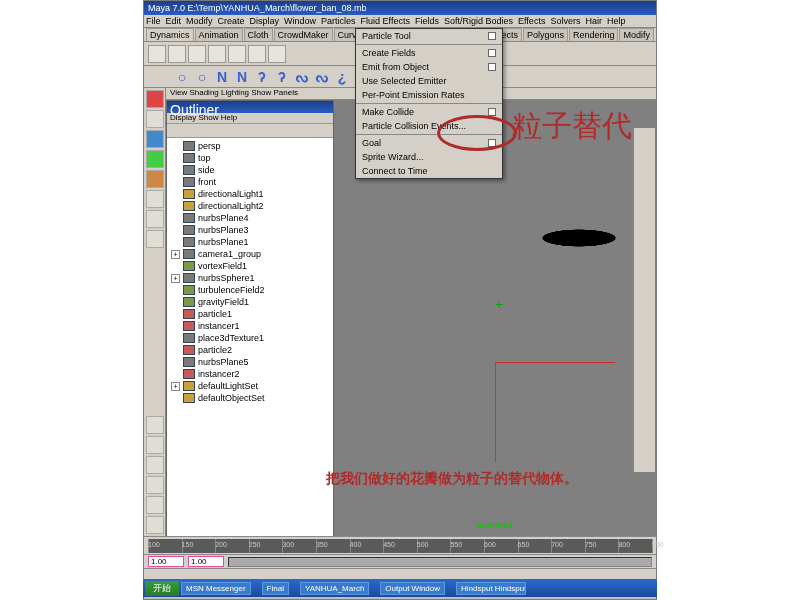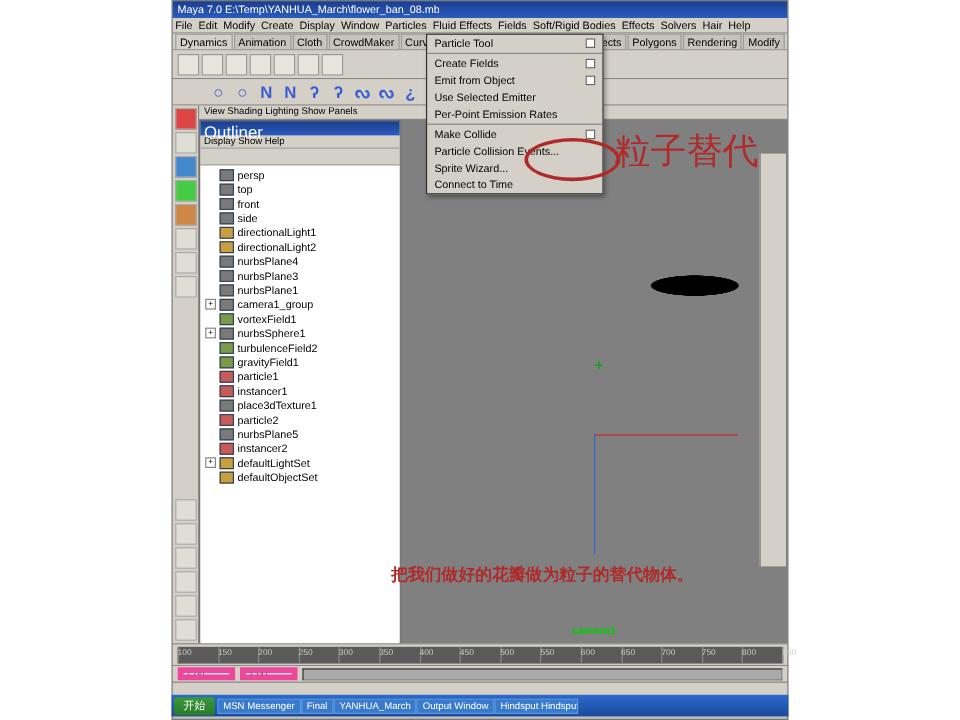--- a/index.html
+++ b/index.html
@@ -19,21 +19,21 @@
 .workarea{position:relative;height:448px;display:flex}
 .leftstrip{width:22px;background:#d4d0c8;border-right:1px solid #888;display:flex;flex-direction:column;padding:2px;gap:2px}
 .tool-icon{width:18px;height:18px;background:#e0ddd5;border:1px solid #aaa}
 .viewport-area{flex:1;position:relative;background:#888}
 .panel-tabs{height:12px;background:#d4d0c8;border-bottom:1px solid #888;font-size:8px;padding:0 4px}
 .outliner{position:absolute;left:0;top:12px;width:168px;height:436px;background:#d4d0c8;border:1px solid #666;z-index:5}
 .outliner-title{height:12px;background:linear-gradient(#1a3e8c,#2a5cc0);color:#fff;font-size:14px;padding:1px 3px}
 .outliner-menu{height:11px;background:#d4d0c8;font-size:8px;padding:0 3px;border-bottom:1px solid #999}
 .outliner-tools{height:14px;background:#d4d0c8;border-bottom:1px solid #999}
 .outliner-body{background:#fff;height:398px;overflow:auto;padding:2px}
-.ol-item{display:flex;gap:3px;padding:1px 2px;font-size:8px}
+.ol-item{display:flex;align-items:center;gap:3px;padding:1px 2px;font-size:8px}
 .ol-exp{width:9px;height:9px;border:1px solid #888;background:#fff;font-size:7px;text-align:center;line-height:7px}
 .ol-icon{width:12px;height:10px;background:#5a7ab8;border:1px solid #345}
 .ol-icon.lt{background:#c8a040}
 .ol-icon.fd{background:#7a9a4a}
 .ol-icon.pt{background:#c85a5a}
 .ol-icon.sh{background:#7a7a7a}
 .viewport3d{position:absolute;left:168px;top:12px;right:0;bottom:0;background:#808080}
 .axis-z{position:absolute;left:50%;top:60%;width:1px;height:100px;background:#2a6acc}
 .axis-x{position:absolute;left:50%;top:60%;width:120px;height:1px;background:#cc2a2a}
 .cross{position:absolute;left:50%;top:45%;color:#0a0;font-size:14px}
@@ -44,21 +44,21 @@
 .dd-item.hl{background:#1a3e8c;color:#fff}
 .dd-box{width:8px;height:8px;border:1px solid #666;background:#fff}
 .anno-circle{position:absolute;left:300px;top:108px;width:80px;height:36px;border:3px solid #b02a2a;border-radius:50%;z-index:25}
 .anno-text{position:absolute;left:380px;top:100px;font-size:30px;color:#b02a2a;font-family:"Microsoft YaHei",sans-serif;font-weight:normal;z-index:25}
 .caption-text{position:absolute;left:200px;top:468px;font-size:14px;color:#b02a2a;font-family:"Microsoft YaHei",sans-serif;font-weight:bold;z-index:25}
 .timeline{height:18px;background:#d4d0c8;border-top:1px solid #888;position:relative;font-size:7px;display:flex;align-items:center}
 .tl-track{flex:1;height:14px;background:#5a5a5a;margin:0 4px;position:relative}
 .tl-tick{position:absolute;top:0;bottom:0;width:1px;background:#888}
 .tl-num{position:absolute;top:2px;color:#ccc;font-size:7px}
 .range{height:14px;background:#d4d0c8;border-top:1px solid #888;display:flex;align-items:center;padding:0 4px;gap:4px;font-size:8px}
-.range input{width:48px;height:11px;font-size:8px;border:5px solid #ec4899;padding:0 2px}
+.range input{width:36px;height:11px;font-size:8px;border:1px solid #ec4899;padding:0 2px}
 .cmdline{height:12px;background:#d4d0c8;border-top:1px solid #888;display:flex;align-items:center;padding:0 4px;font-size:8px}
 .statusbar{height:14px;background:#d4d0c8;border-top:1px solid #888;display:flex;align-items:center;padding:0 4px;font-size:8px;gap:4px}
 .taskbar{position:absolute;bottom:3px;left:143px;width:514px;height:18px;background:linear-gradient(#2a6acc,#1a4a9c);display:flex;align-items:center;padding:0 2px;gap:2px}
 .start{background:linear-gradient(#3a9a3a,#2a7a2a);color:#fff;padding:1px 8px;font-size:9px;border-radius:2px}
 .task-btn{background:#3a7acc;color:#fff;padding:1px 4px;font-size:8px;border:1px solid #5a9ae0;white-space:nowrap;overflow:hidden;max-width:70px}
 .blackband{position:absolute;left:168px;top:125px;right:0;height:26px;background:radial-gradient(ellipse 60px 14px at 50% 50%,#000 60%,transparent 62%);z-index:4}
 .main-right{position:absolute;right:1px;top:40px;width:22px;bottom:64px;background:#d4d0c8;border-left:1px solid #888;z-index:3}
 .tabbar-r{display:flex;gap:1px;margin-left:auto}
 </style>
 </head>
@@ -159,26 +159,26 @@
               <span>persp</span>
             </div>
             <div class="ol-item">
               <span class="ol-exp" style="visibility: hidden;"></span>
               <span class="ol-icon sh"></span>
               <span>top</span>
             </div>
             <div class="ol-item">
               <span class="ol-exp" style="visibility: hidden;"></span>
               <span class="ol-icon sh"></span>
+              <span>side</span>
+            </div>
+            <div class="ol-item">
+              <span class="ol-exp" style="visibility: hidden;"></span>
+              <span class="ol-icon sh"></span>
               <span>front</span>
-            </div>
-            <div class="ol-item">
-              <span class="ol-exp" style="visibility: hidden;"></span>
-              <span class="ol-icon sh"></span>
-              <span>side</span>
             </div>
             <div class="ol-item">
               <span class="ol-exp" style="visibility: hidden;"></span>
               <span class="ol-icon lt"></span>
               <span>directionalLight1</span>
             </div>
             <div class="ol-item">
               <span class="ol-exp" style="visibility: hidden;"></span>
               <span class="ol-icon lt"></span>
               <span>directionalLight2</span>
@@ -345,33 +345,37 @@
     <div class="dd-item">
       <span>Per-Point Emission Rates</span>
     </div>
     <div class="dd-item sep">
       <span>Make Collide</span>
       <span class="dd-box"></span>
     </div>
     <div class="dd-item">
       <span>Particle Collision Events...</span>
     </div>
+    <div class="dd-item sep">
+      <span>Goal</span>
+      <span class="dd-box"></span>
+    </div>
     <div class="dd-item">
       <span>Sprite Wizard...</span>
     </div>
     <div class="dd-item">
       <span>Connect to Time</span>
     </div>
   </div>
 <div class="anno-circle" style="left:437px;top:115px"></div>
 <div class="anno-text" style="left:512px;top:106px">粒子替代</div>
 <div class="caption-text" style="left:326px;top:470px">把我们做好的花瓣做为粒子的替代物体。</div>
 
 <div class="taskbar">
   <span class="start">开始</span>
-  <div id="taskbtns" style="display:flex;gap:0;overflow:hidden">
+  <div id="taskbtns" style="display:flex;gap:11px;overflow:hidden">
       <span class="task-btn">MSN Messenger</span>
       <span class="task-btn">Final</span>
       <span class="task-btn">YANHUA_March</span>
       <span class="task-btn">Output Window</span>
       <span class="task-btn">Hindsput Hindsput</span>
     </div>
 </div>
 
 </body></html>

